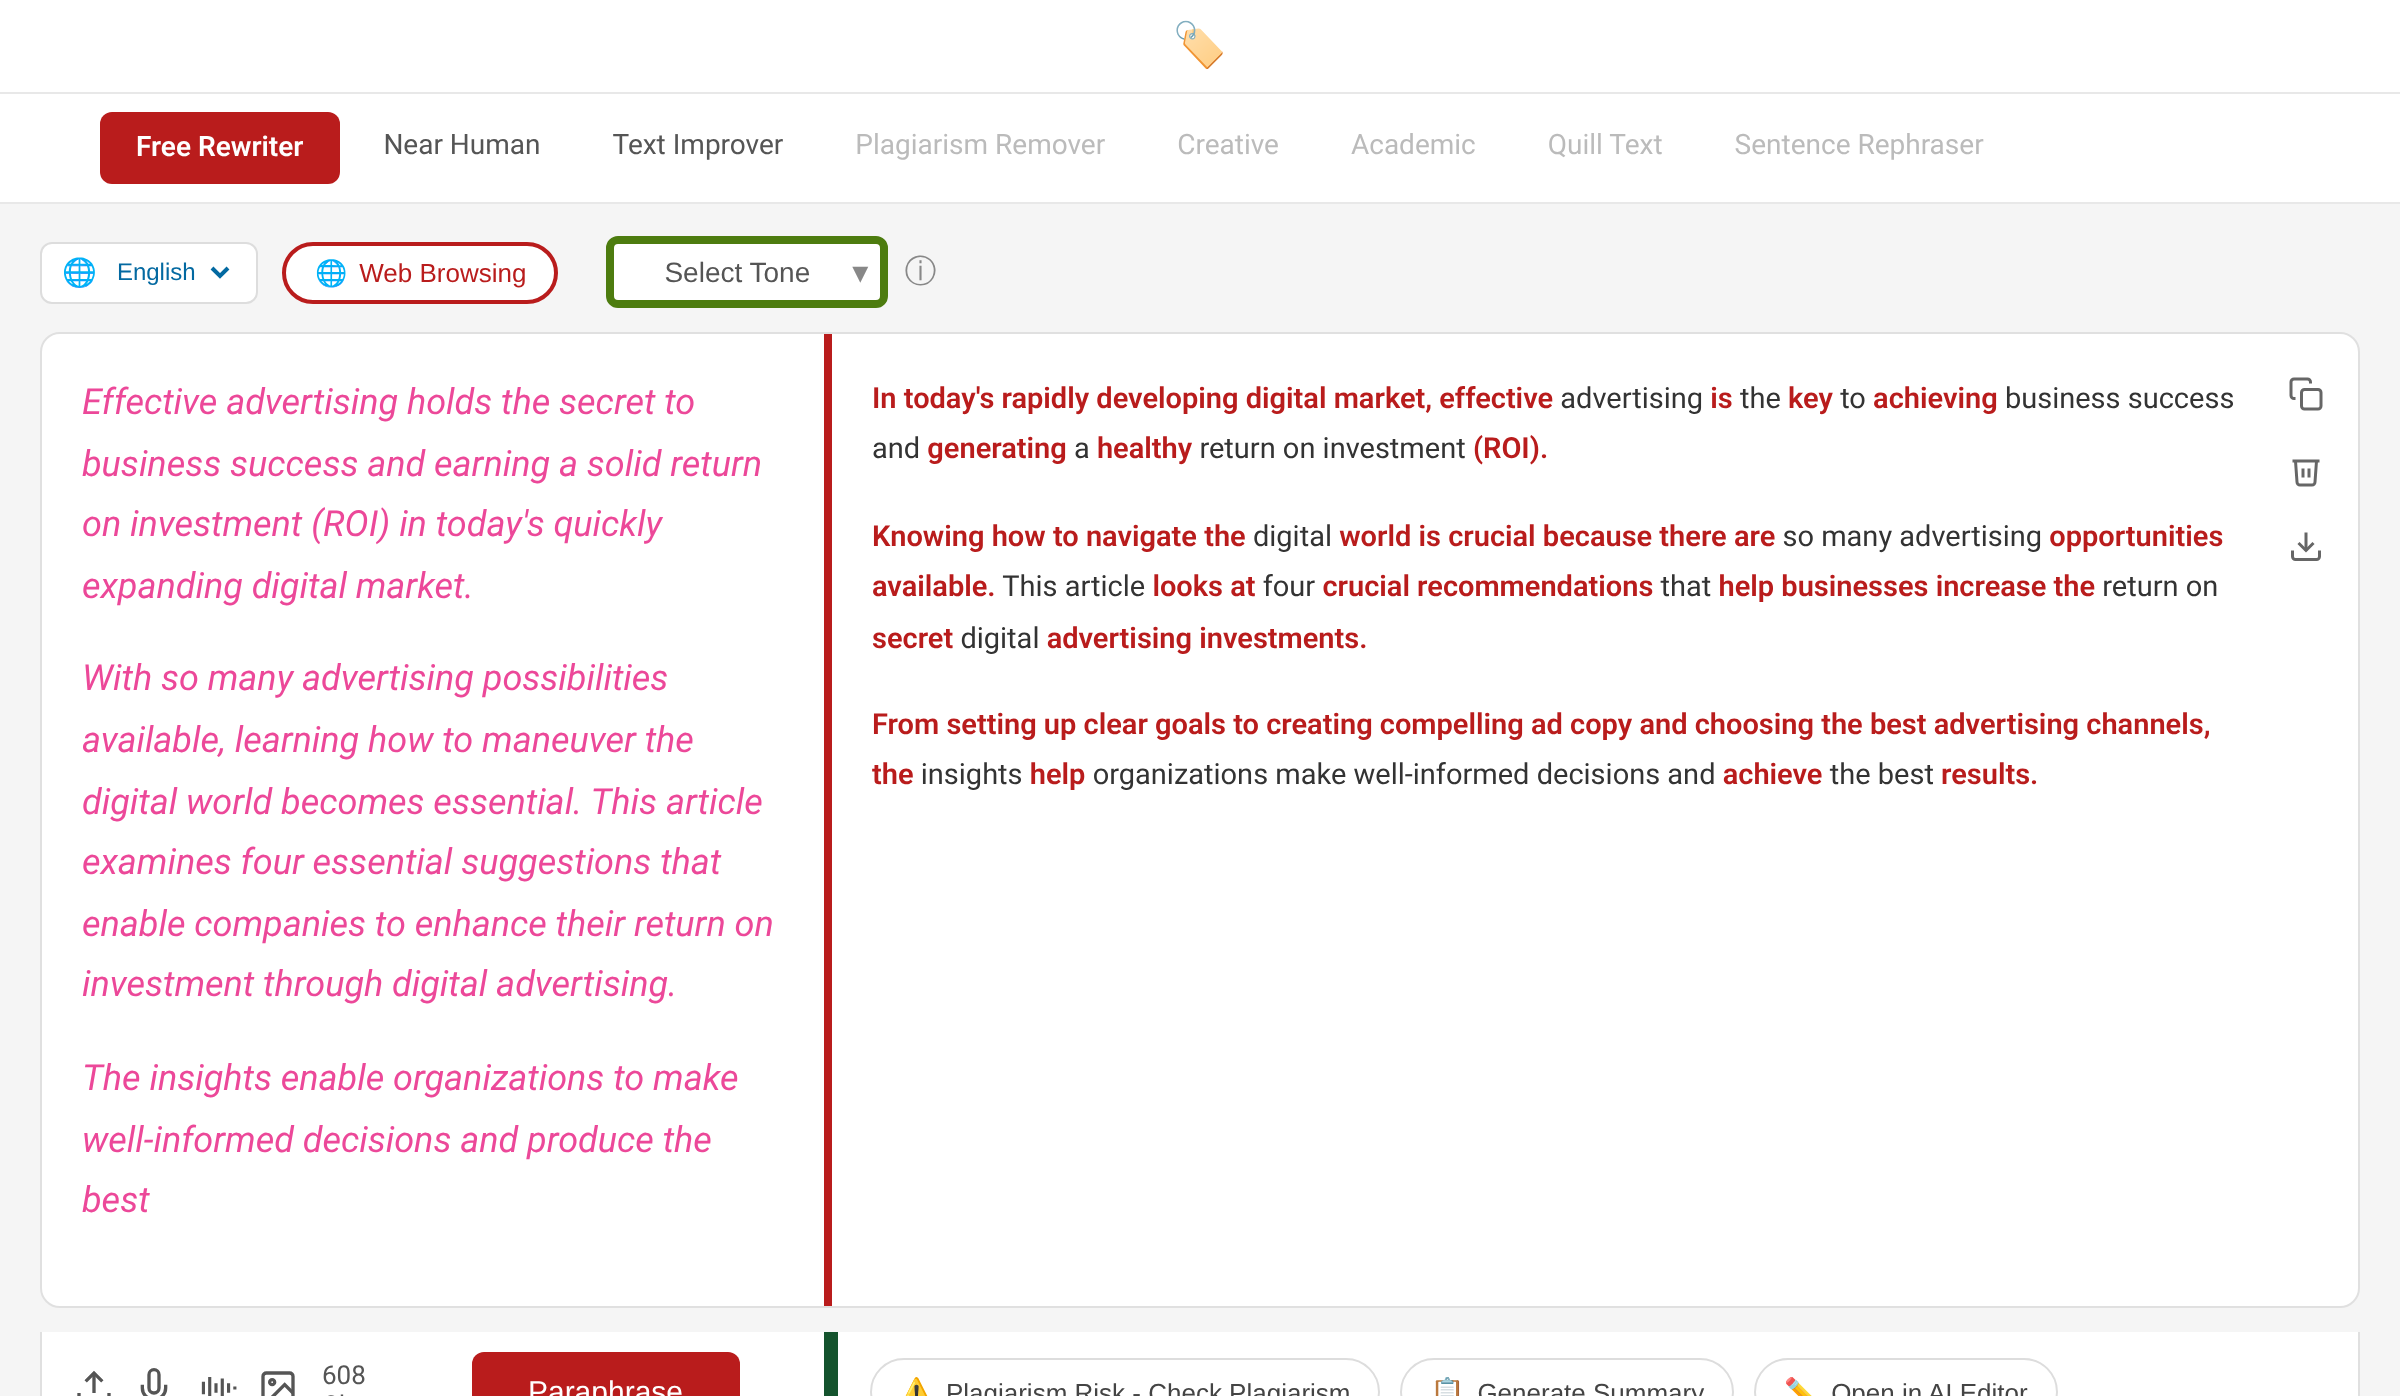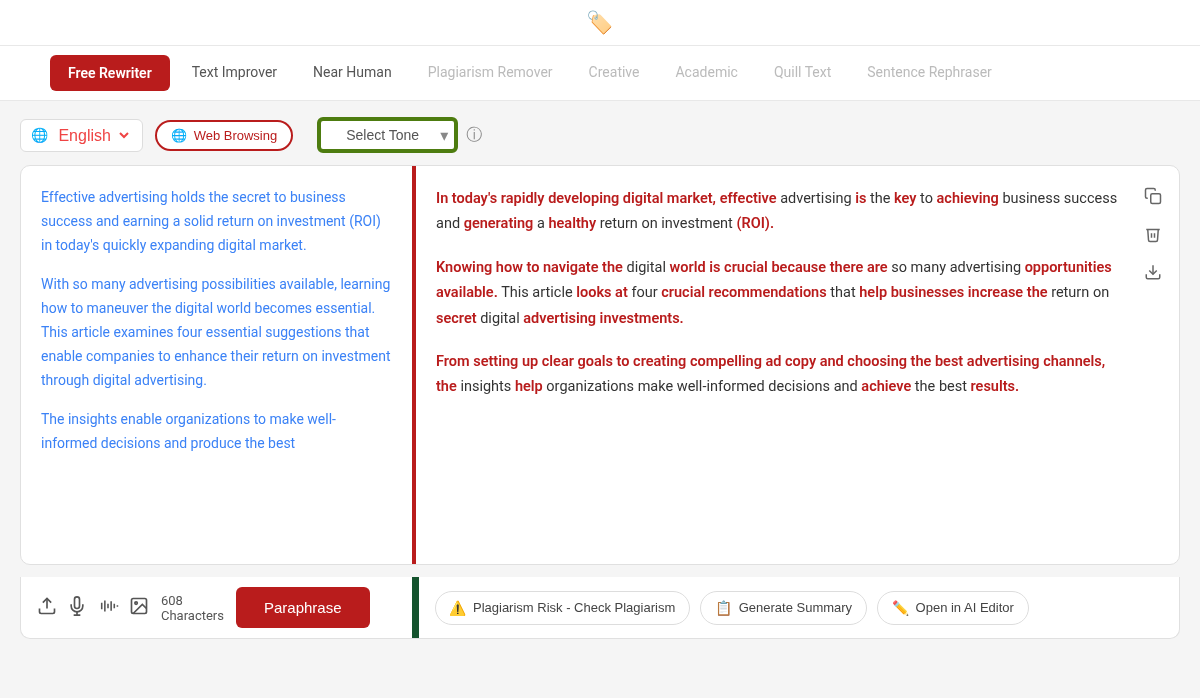--- a/index.html
+++ b/index.html
@@ -82,22 +82,22 @@
       padding: 6px 10px;
       background: #fff;
       cursor: pointer;
       font-size: 14px;
       gap: 6px;
       color: #333;
     }
     .lang-select select {
       border: none;
       outline: none;
-      font-size: 16px;
-      color: #ef4444;
+      font-size: 12px;
+      color: #0369a1;
       background: transparent;
       cursor: pointer;
     }
 
     
     .web-browsing-btn {
       display: flex;
       align-items: center;
       gap: 6px;
       border: 2px solid #b91c1c;
@@ -160,23 +160,24 @@
 
     
     .left-panel {
       flex: 0 0 395px;
       border-right: 4px solid #b91c1c;
       padding: 20px;
       overflow-y: auto;
       position: relative;
     }
     .left-panel-text {
-      font-size: 14px;
+      font-size: 18px;
       line-height: 1.7;
-      color: #3b82f6;
+      color: #ec4899;
+      font-style: italic;
     }
     .left-panel-text p {
       margin-bottom: 16px;
     }
 
     
     .right-panel {
       flex: 1;
       padding: 20px 50px 20px 20px;
       overflow-y: auto;
@@ -288,22 +289,22 @@
   </style>
 </head>
 <body>
 
 <div class="top-banner">
   <span class="banner-icon">🏷️</span>
 </div>
 
 <div class="tab-nav">
   <div class="tab-item active">Free Rewriter</div>
+  <div class="tab-item">Near Human</div>
   <div class="tab-item">Text Improver</div>
-  <div class="tab-item">Near Human</div>
   <div class="tab-item disabled">Plagiarism Remover</div>
   <div class="tab-item disabled">Creative</div>
   <div class="tab-item disabled">Academic</div>
   <div class="tab-item disabled">Quill Text</div>
   <div class="tab-item disabled">Sentence Rephraser</div>
 </div>
 
 <div class="main-content">
 
   <div class="toolbar-row">

